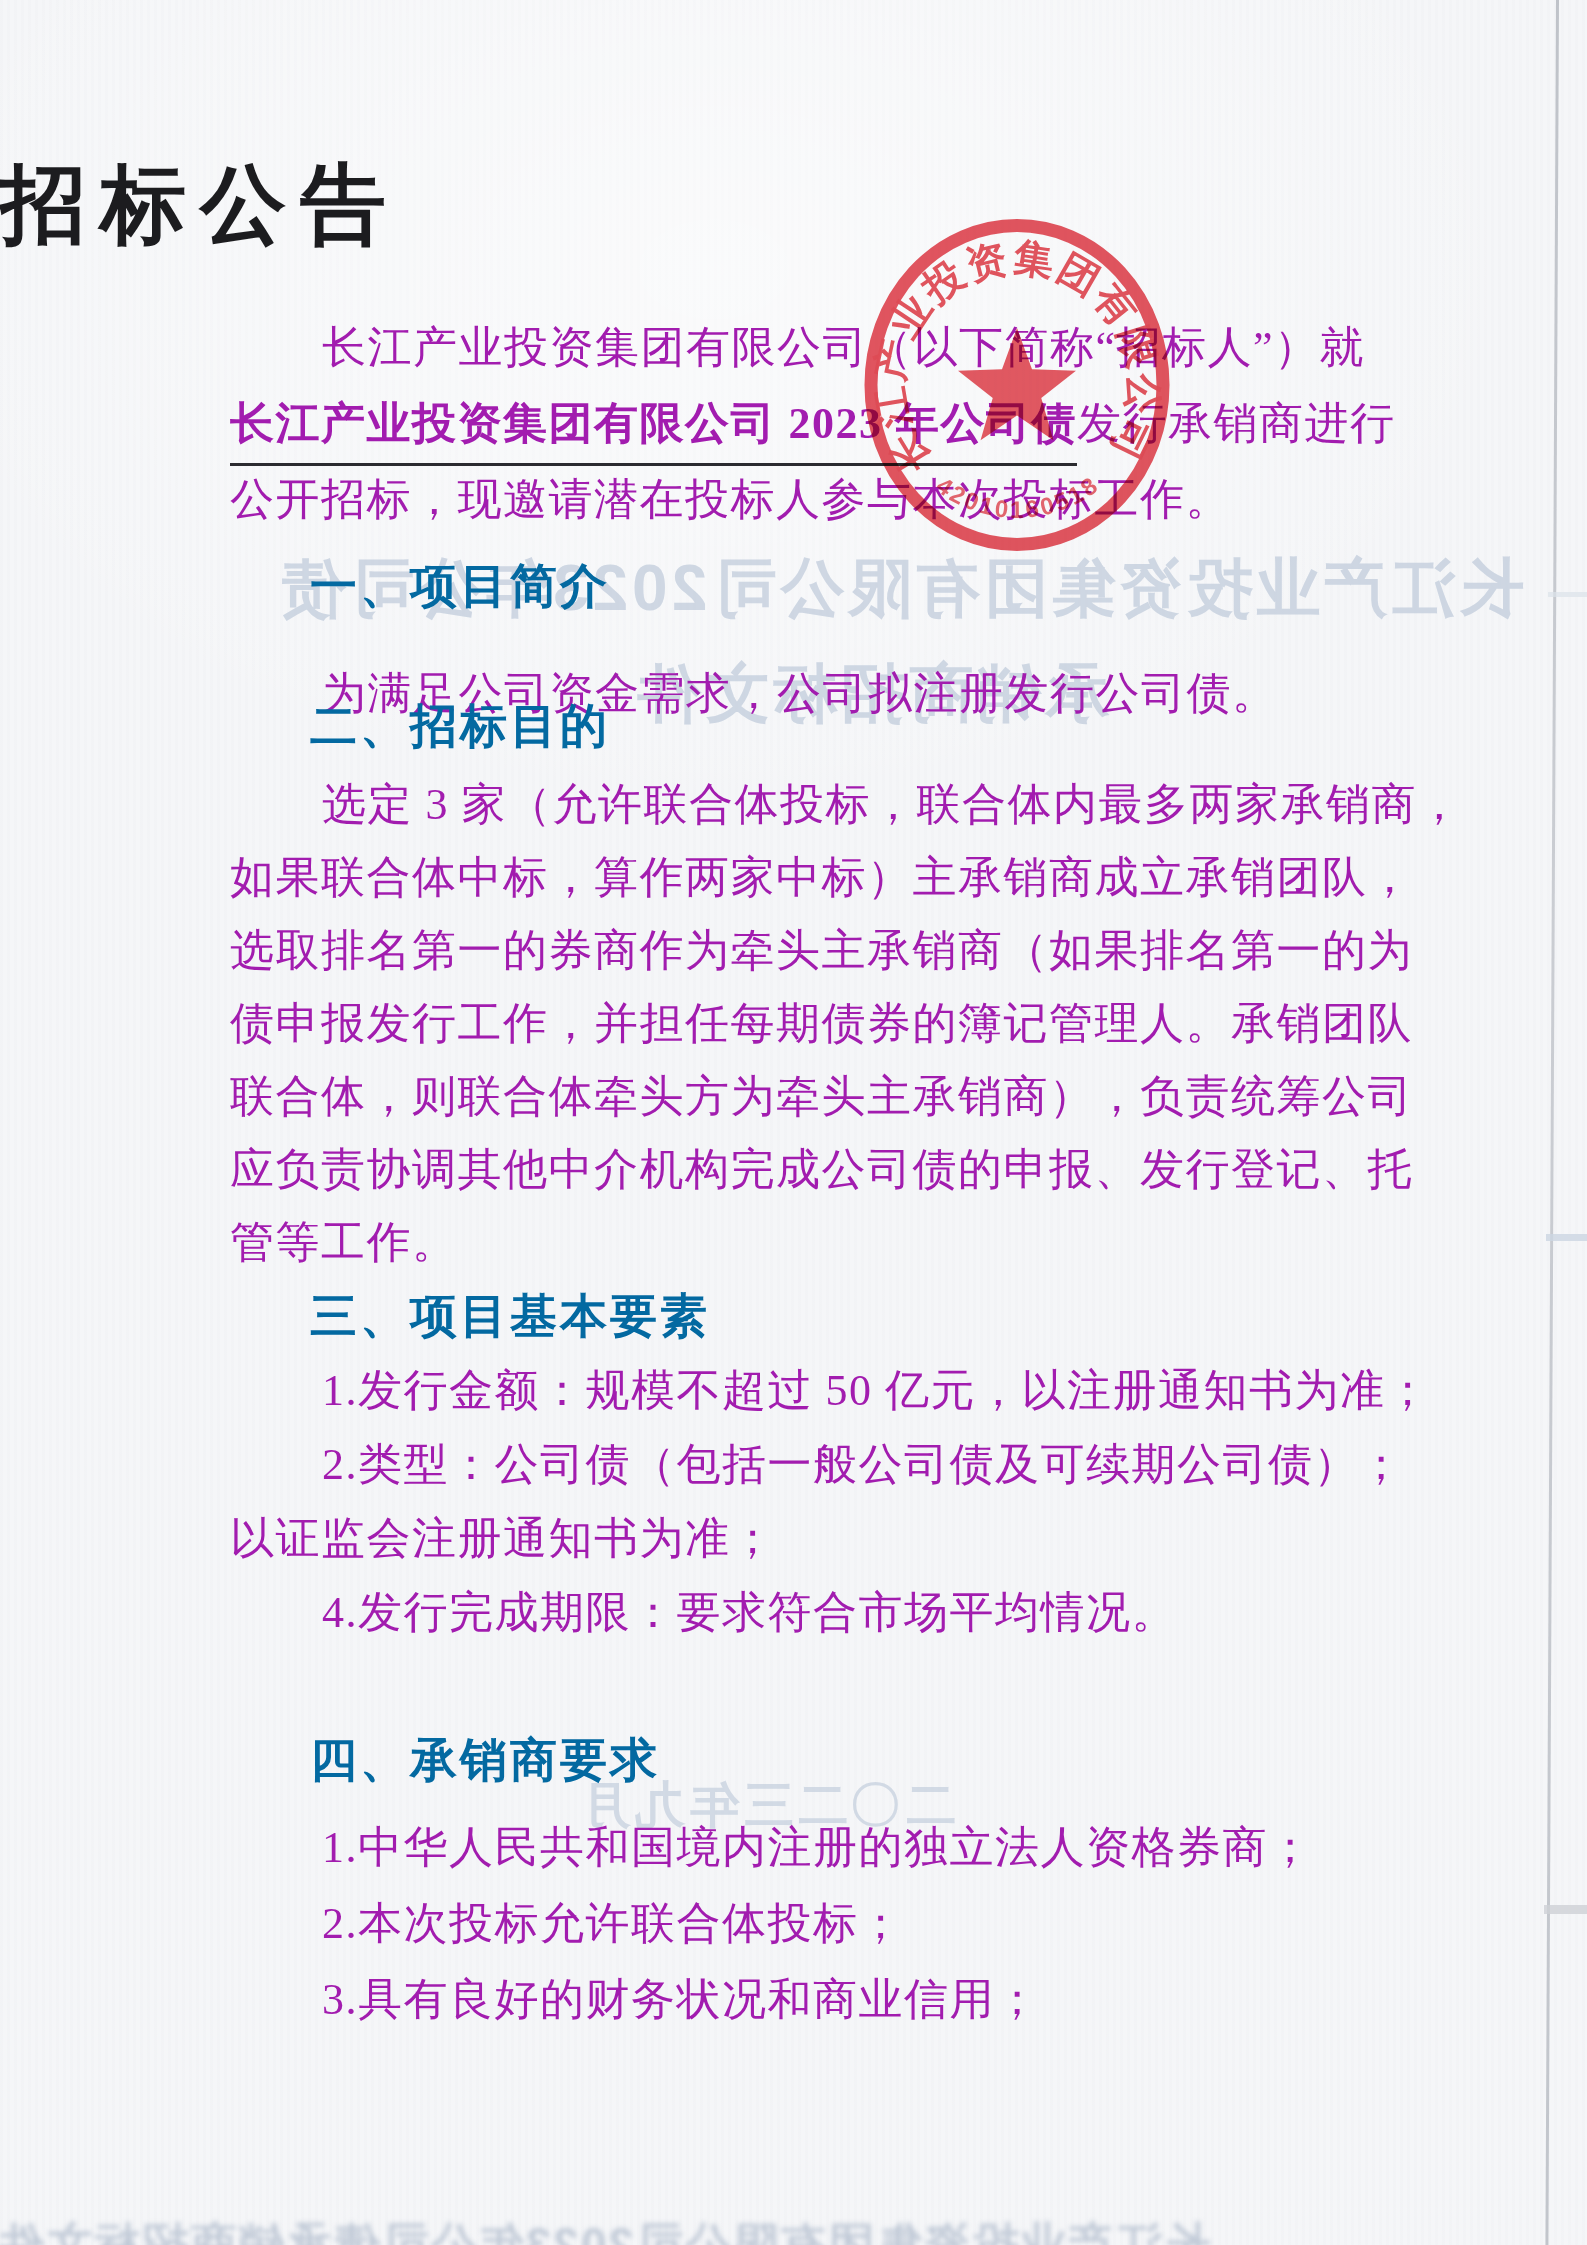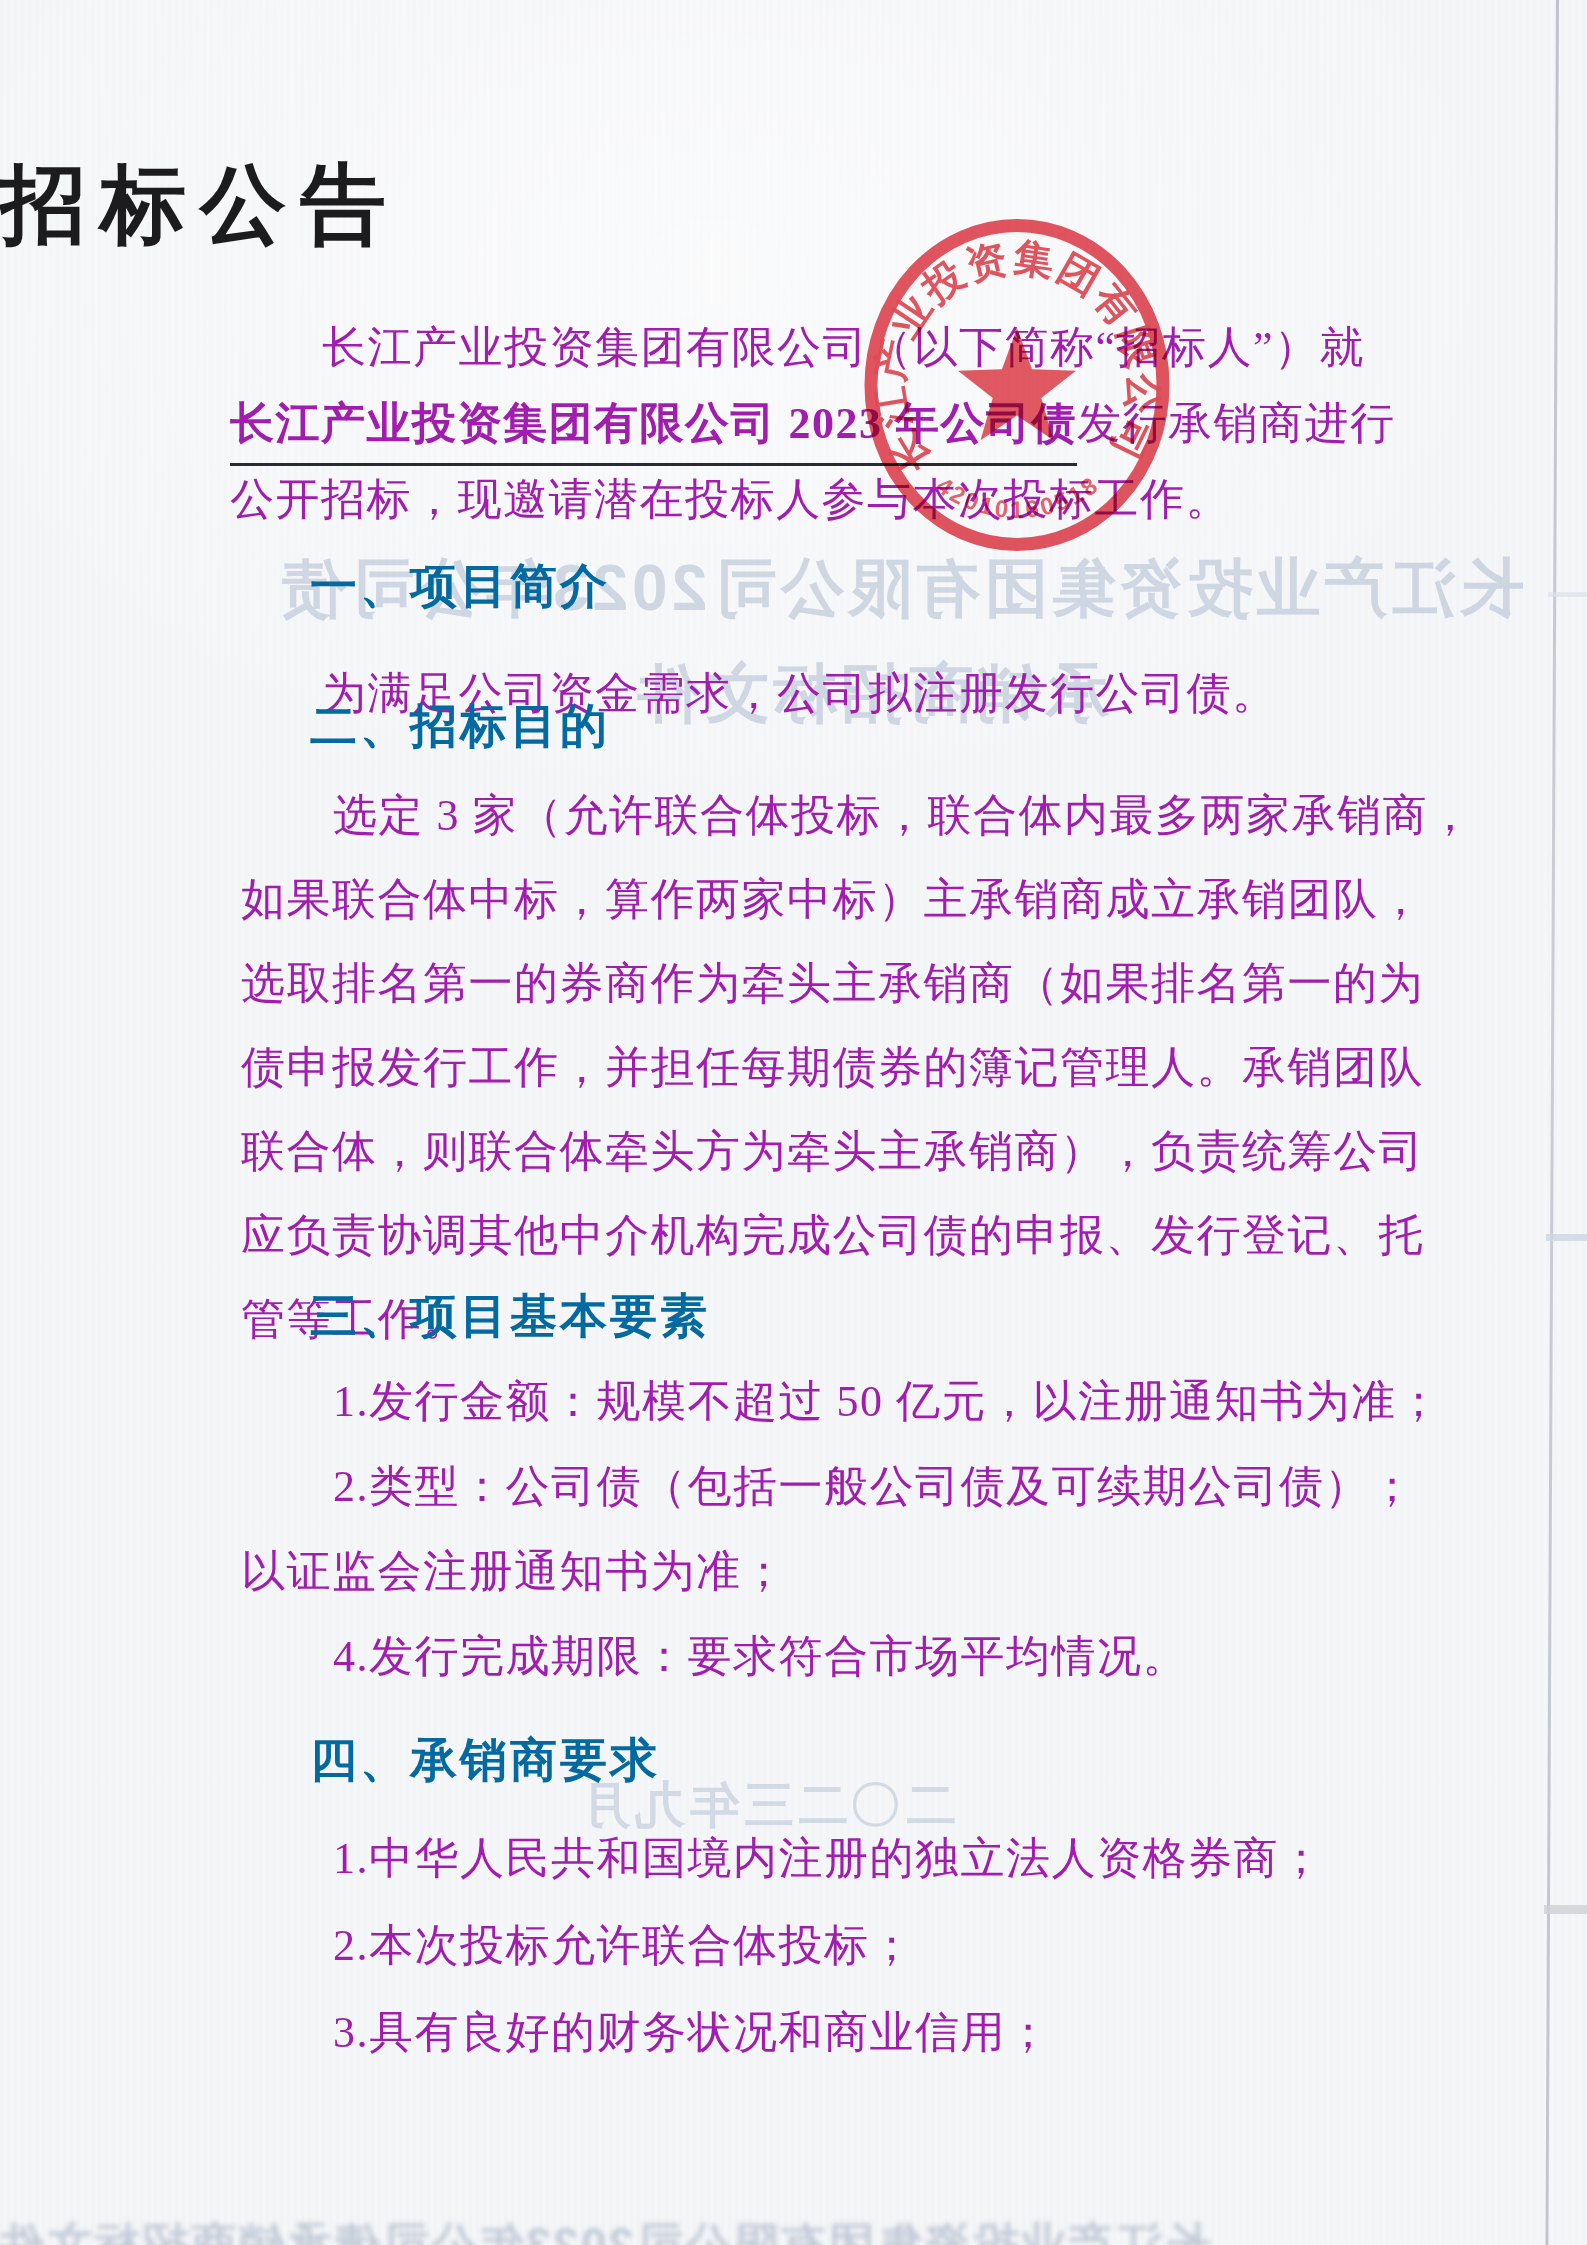--- a/index.html
+++ b/index.html
@@ -25,21 +25,21 @@
   }
   .intro{top:310px;line-height:76px;}
   .ind{text-indent:92px;}
   .u-run{border-bottom:3px solid #2b2b30;padding-bottom:15px;font-weight:bold;}
   .heading{
     left:310px;font-family:"Liberation Sans", sans-serif;font-weight:700;
     font-size:47px;line-height:74px;letter-spacing:3px;color:#0369a1;
     white-space:nowrap;z-index:2;
   }
   .block{z-index:2;}
-  .block p{margin:11px;white-space:nowrap;}
+  .block p{margin:0;white-space:nowrap;}
   .s1{top:768px;line-height:73px;}
   .s2{top:1354px;line-height:74px;}
   .s3{top:1810px;line-height:76px;}
   .s0line{top:613px;line-height:74px;}
   
   .bleed{
     z-index:1;color:#b7c4d6;transform:scaleX(-1);
     font-family:"Liberation Sans", sans-serif;font-weight:700;
     white-space:nowrap;text-align:center;opacity:.62;
   }

